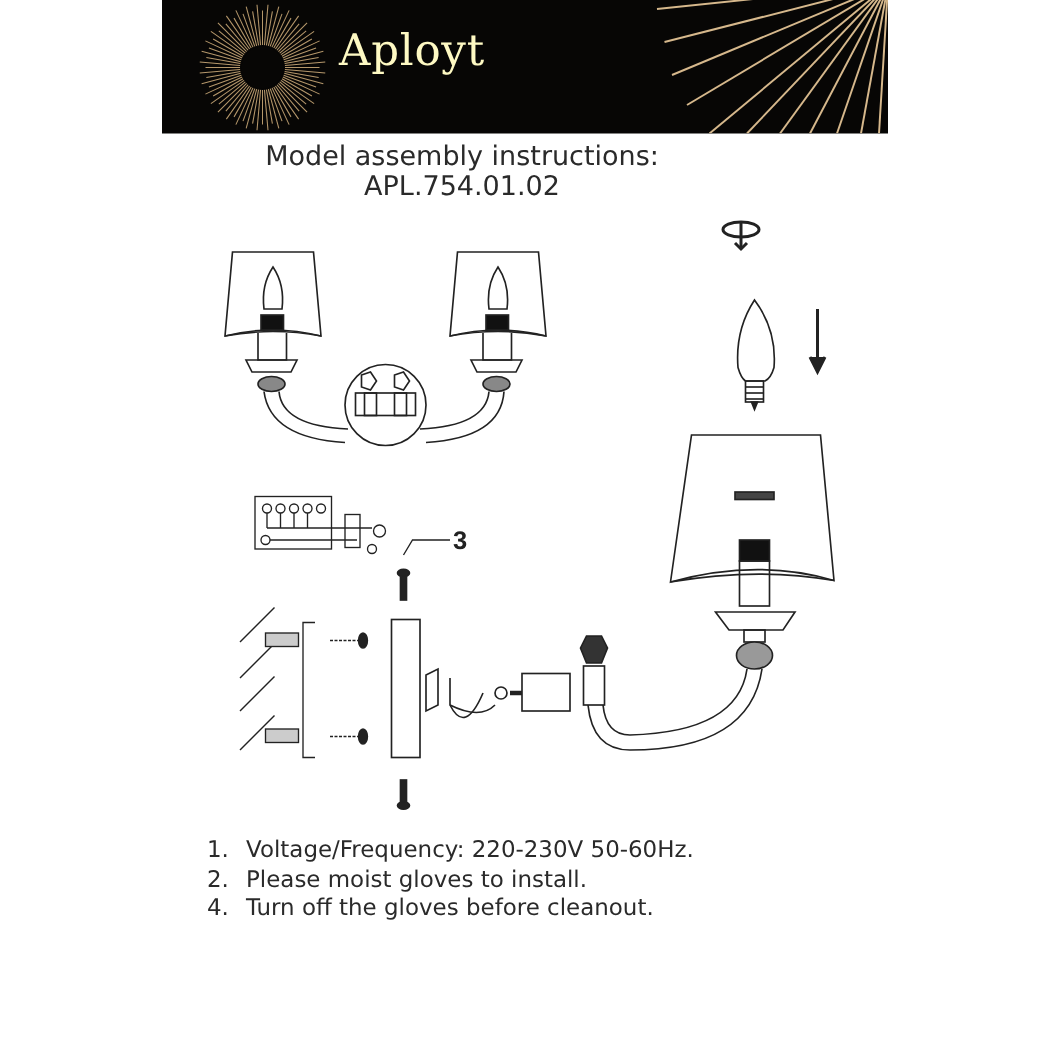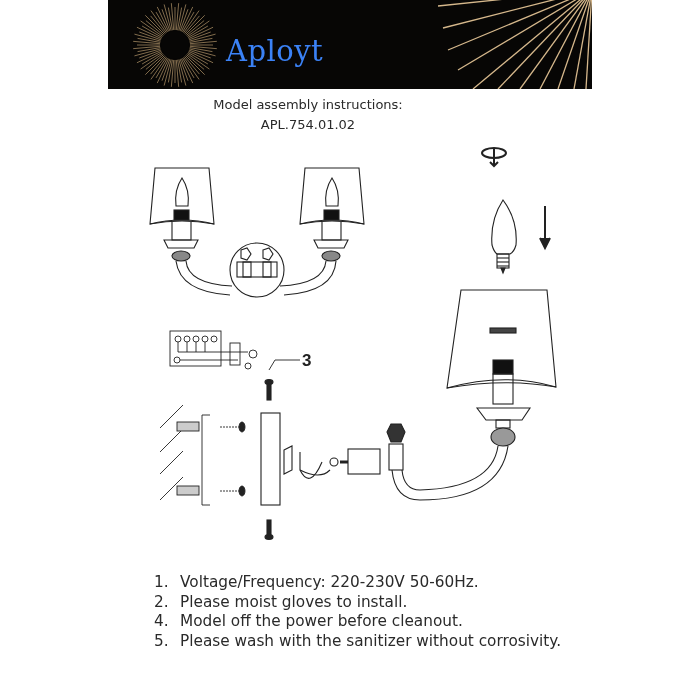--- a/index.html
+++ b/index.html
@@ -1,22 +1,22 @@
 <!DOCTYPE html>
 <html><head>
   <meta charset="utf-8">
   <style>
     html, body { margin: 0; padding: 0; background: #ffffff; }
     body { width: 700px; height: 700px; position: relative; overflow: hidden; font-family: "DejaVu Sans", sans-serif; color: #222; }
     .banner { position: absolute; left: 108px; top: 0; width: 484px; height: 89px; background: #070605; overflow: hidden; }
     .banner svg { position: absolute; left: 0; top: 0; }
-    .brand { position: absolute; left: 118px; top: 34px; font-family: "DejaVu Serif", serif; font-size: 29px; color: #3b82f6; letter-spacing: 0.5px; font-weight: normal; }
-    .title { position: absolute; left: 0; width: 616px; top: 95px; text-align: center; font-size: 13px; line-height: 20px; color: #2a2a2a; }
+    .brand { position: absolute; left: 118px; top: 16px; font-family: "DejaVu Serif", serif; font-size: 29px; color: #fef9c3; letter-spacing: 0.5px; font-weight: normal; }
+    .title { position: absolute; left: 0; width: 616px; top: 95px; text-align: center; font-size: 18px; line-height: 20px; color: #2a2a2a; }
     .diagram { position: absolute; left: 0; top: 0; }
-    .notes { position: absolute; left: 138px; top: 557px; margin: 16px; padding: 0; list-style: none; font-size: 15.3px; line-height: 19.6px; color: #2a2a2a; }
+    .notes { position: absolute; left: 138px; top: 557px; margin: 0; padding: 0; list-style: none; font-size: 15.3px; line-height: 19.6px; color: #2a2a2a; }
     .notes li { white-space: nowrap; }
     .notes .num { display: inline-block; width: 26px; }
   </style>
 </head>
 <body>
 
 <div class="banner">
   <svg width="484" height="89">
     <g stroke="#c9a877" stroke-width="0.7" opacity="0.9">
 
@@ -235,15 +235,14 @@
   </g>
   <g>
     <rect x="261" y="413" width="19" height="92"></rect>
     <path d="M284,450 L292,446 L292,470 L284,474 Z"></path>
   </g>
 </svg>
 
 <ol class="notes">
   <li><span class="num">1.</span><span>Voltage/Frequency: 220-230V 50-60Hz.</span></li>
   <li><span class="num">2.</span><span>Please moist gloves to install.</span></li>
-  <li><span class="num">4.</span><span>Model off the power before cleanout.</span></li>
-  <li><span class="num">5.</span><span>Please wash with the sanitizer without corrosivity.</span></li>
+  <li><span class="num">4.</span><span>Turn off the gloves before cleanout.</span></li>
 </ol>
 
 </body></html>

